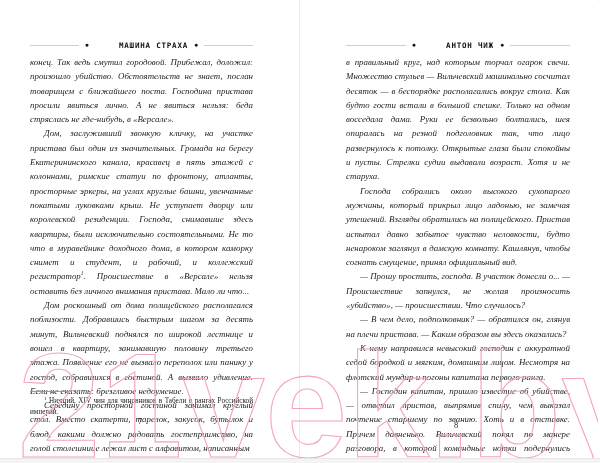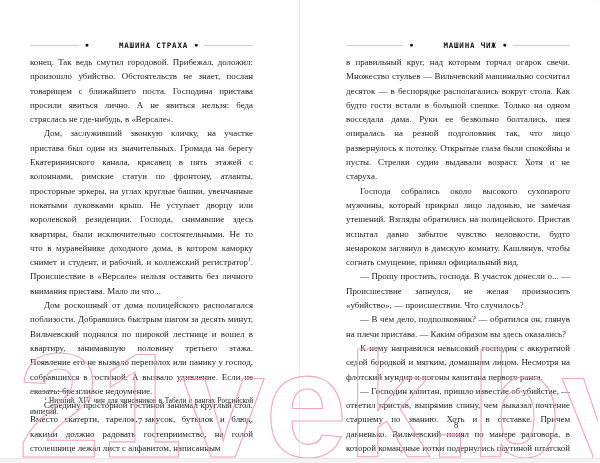--- a/index.html
+++ b/index.html
@@ -17,21 +17,21 @@
   .left .running-head { left:30px; width:223px; }
   .right .running-head { left:46px; width:224px; }
   .rh-line { flex:1; height:1px; background:#cfcfcf; }
   .rh-dot { font-size:7px; margin:0 6px; color:#111; }
   .rh-title { font-family:"DejaVu Sans Mono","Liberation Mono",monospace; font-weight:bold; font-size:7.5px;
               letter-spacing:0.8px; color:#111;padding-left:24px; }
 
   .text { position:absolute; top:55px; font-size:8.9px; line-height:14.3px; text-align:justify; color:#222; }
   .left .text { left:30px; width:223px; }
   .right .text { left:46px; width:224px; }
-  .text p { margin:0; }
+  .text p { margin:0;font-style:italic; }
   .text p.ind { text-indent:14px; }
 
   .fn-rule { position:absolute; left:30px; top:391px; width:42px; height:1px; background:#9a9a9a; }
   .footnote { position:absolute; left:30px; top:394px; width:223px; font-size:7.2px; line-height:10.5px; color:#222; text-align:justify; }
   .footnote sup { font-size:5px; }
   .footnote .fn-first { text-indent:14px; }
   .folio { position:absolute; top:416px; font-size:8.5px; color:#222; }
   .left .folio { left:138px; }
   .right .folio { left:154px; top:420px; }
 
@@ -69,21 +69,21 @@
 
     <div class="folio">7</div>
   </div>
 
   <div class="gutter"></div>
 
   <div class="page right">
     <div class="running-head">
       <div class="rh-line"></div>
       <span class="rh-dot">●</span>
-      <span class="rh-title">МАШИНА ЧИЖ</span>
+      <span class="rh-title">АНТОН ЧИЖ</span>
       <span class="rh-dot">●</span>
       <div class="rh-line"></div>
     </div>
 
     <div class="text">
       <p>в правильный круг, над которым торчал огарок свечи. Множество стульев — Вильчевский машинально сосчитал десяток — в беспорядке располагались вокруг стола. Как будто гости встали в большой спешке. Только на одном восседала дама. Руки ее безвольно болтались, шея опиралась на резной подголовник так, что лицо развернулось к потолку. Открытые глаза были спокойны и пусты. Стрелки судии выдавали возраст. Хотя и не старуха.</p>
       <p class="ind">Господа собрались около высокого сухопарого мужчины, который прикрыл лицо ладонью, не замечая утешений. Взгляды обратились на полицейского. Пристав испытал давно забытое чувство неловкости, будто ненароком заглянул в дамскую комнату. Кашлянув, чтобы согнать смущение, принял официальный вид.</p>
       <p class="ind">— Прошу простить, господа. В участок донесли о... — Происшествие запнулся, не желая произносить «убийство», — происшествии. Что случилось?</p>
       <p class="ind">— В чем дело, подполковник? — обратился он, глянув на плечи пристава. — Каким образом вы здесь оказались?</p>
       <p class="ind">К нему направился невысокий господин с аккуратной седой бородкой и мягким, домашним лицом. Несмотря на флотский мундир и погоны капитана первого ранга.</p>

